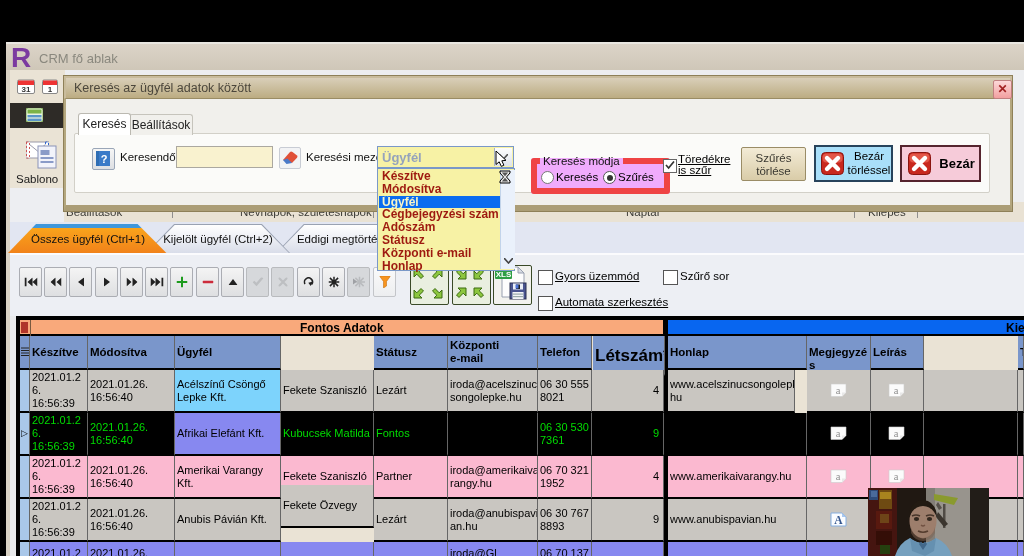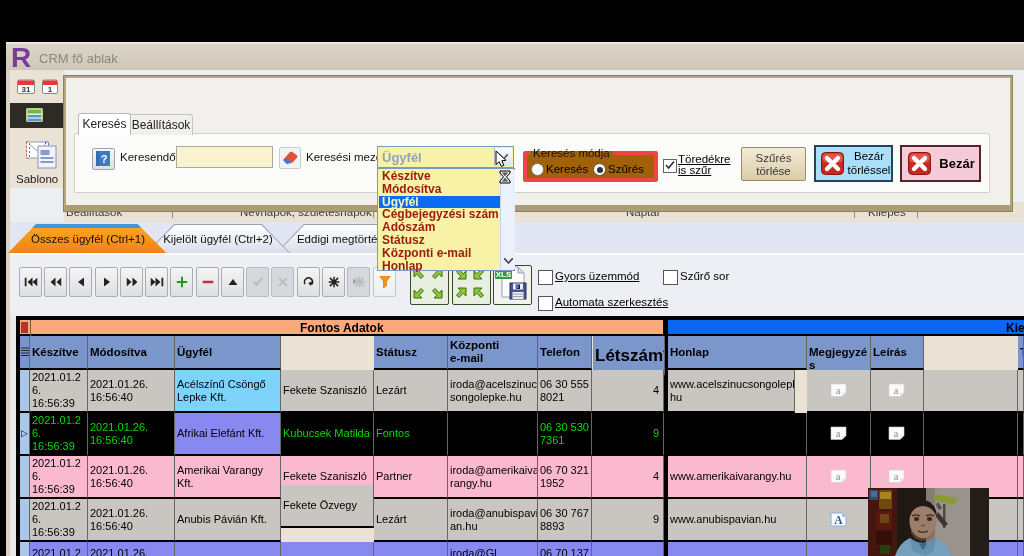--- a/index.html
+++ b/index.html
@@ -475,20 +475,24 @@
 <div class="cell" style="left:538px;top:542px;width:54px;height:16px;background:#8788F0;color:#000;font-size:11px;padding-top:5px;"><span>06 70 137</span></div>
 <div class="cell" style="left:592px;top:542px;width:72px;height:16px;background:#8788F0;color:#000;font-size:11px;text-align:right;padding-right:4px;padding-top:5px;justify-content:flex-end;"><span></span></div>
 <div class="cell" style="left:668px;top:542px;width:139px;height:16px;background:#8788F0;color:#000;font-size:11px;padding-top:5px;"><span></span></div>
 <div class="cell" style="left:807px;top:542px;width:64px;height:16px;background:#8788F0;color:#000;font-size:11px;padding-top:5px;"><span></span></div>
 <div class="cell" style="left:871px;top:542px;width:53px;height:16px;background:#8788F0;color:#000;font-size:11px;padding-top:5px;"><span></span></div>
 <div class="cell" style="left:924px;top:542px;width:94px;height:16px;background:#8788F0;color:#000;font-size:11px;padding-top:5px;"><span></span></div>
 <div class="cell" style="left:1018px;top:542px;width:6px;height:16px;background:#8788F0;color:#000;font-size:11px;padding-top:5px;"><span></span></div>
 </div>
 
 <div class="abs" id="dialog">
+  <div class="abs" id="dtitle">
+    <div class="abs" id="dtitletext">Keresés az ügyfél adatok között</div>
+    <div class="abs" id="dclose">✕</div>
+  </div>
   <div class="dtab" style="left:12px;width:51px;background:#fff;border-color:#BBB9B1;z-index:2"><span style="position:relative;top:3px">Keresés</span></div>
   <div class="dtab" style="left:63px;width:62px;top:36px;height:20px;z-index:1"><span style="position:relative;top:3px">Beállítások</span></div>
   <div class="abs" id="groupbox"></div>
 
   <div class="abs" style="left:26px;top:70px;width:21px;height:20px;background:linear-gradient(#F6F6F6,#DDDFE3);border:1px solid #9AA6B8;border-radius:2px">
     <svg width="14" height="15" viewBox="0 0 14 15" style="position:absolute;left:3px;top:2px">
       <rect x="0" y="0" width="3" height="15" fill="#2E6DB4"></rect>
       <rect x="3" y="0" width="11" height="15" fill="#3A7AC8"></rect>
       <text x="8" y="11.5" font-size="11" font-weight="bold" fill="#fff" text-anchor="middle">?</text>
     </svg>
@@ -506,21 +510,21 @@
 
   <div class="abs" style="left:311px;top:68px;width:137px;height:22px;background:#F7F2A5;border:1px solid #7A98C8;box-sizing:border-box">
     <span style="position:absolute;left:4px;top:3px;font-size:13px;font-weight:bold;color:#95A3BC">Ügyfél</span>
     <div style="position:absolute;right:1px;top:1px;width:17px;height:18px;background:linear-gradient(#FDFDFD,#DDE2EA);border-left:1px solid #AAB4C4">
       <svg width="9" height="6" viewBox="0 0 9 6" style="position:absolute;left:4px;top:6px">
           <path d="M0 0 L4.5 5 L9 0" stroke="#555" stroke-width="1.6" fill="none"></path>
         </svg>
     </div>
   </div>
 
-  <fieldset class="abs" style="left:457px;top:69px;width:127px;height:27px;border:4px solid #ef4444;border-radius:3px;margin:0;padding:0;background:#a16207">
+  <fieldset class="abs" style="left:457px;top:69px;width:127px;height:27px;border:6px solid #ef4444;border-radius:3px;margin:8px;padding:0;background:#f0abfc">
     <legend style="font-size:11.5px;color:#111;margin-left:3px;padding:0 3px">Keresés módja</legend>
     <div class="abs" style="left:4px;top:4px;width:11px;height:11px;border:1px solid #777;border-radius:50%;background:#fff"></div>
     <span class="abs" style="left:19px;top:4px;font-size:11.5px">Keresés</span>
     <div class="abs" style="left:66px;top:4px;width:11px;height:11px;border:1px solid #555;border-radius:50%;background:#fff"></div>
     <div class="abs" style="left:69.5px;top:7.5px;width:6px;height:6px;border-radius:50%;background:#333"></div>
     <span class="abs" style="left:81px;top:4px;font-size:11.5px">Szűrés</span>
   </fieldset>
 
   <div class="abs" style="left:597px;top:81px;width:12px;height:12px;background:#fff;border:1px solid #666">
     <svg width="10" height="9" viewBox="0 0 10 9" style="position:absolute;left:1px;top:1px">

